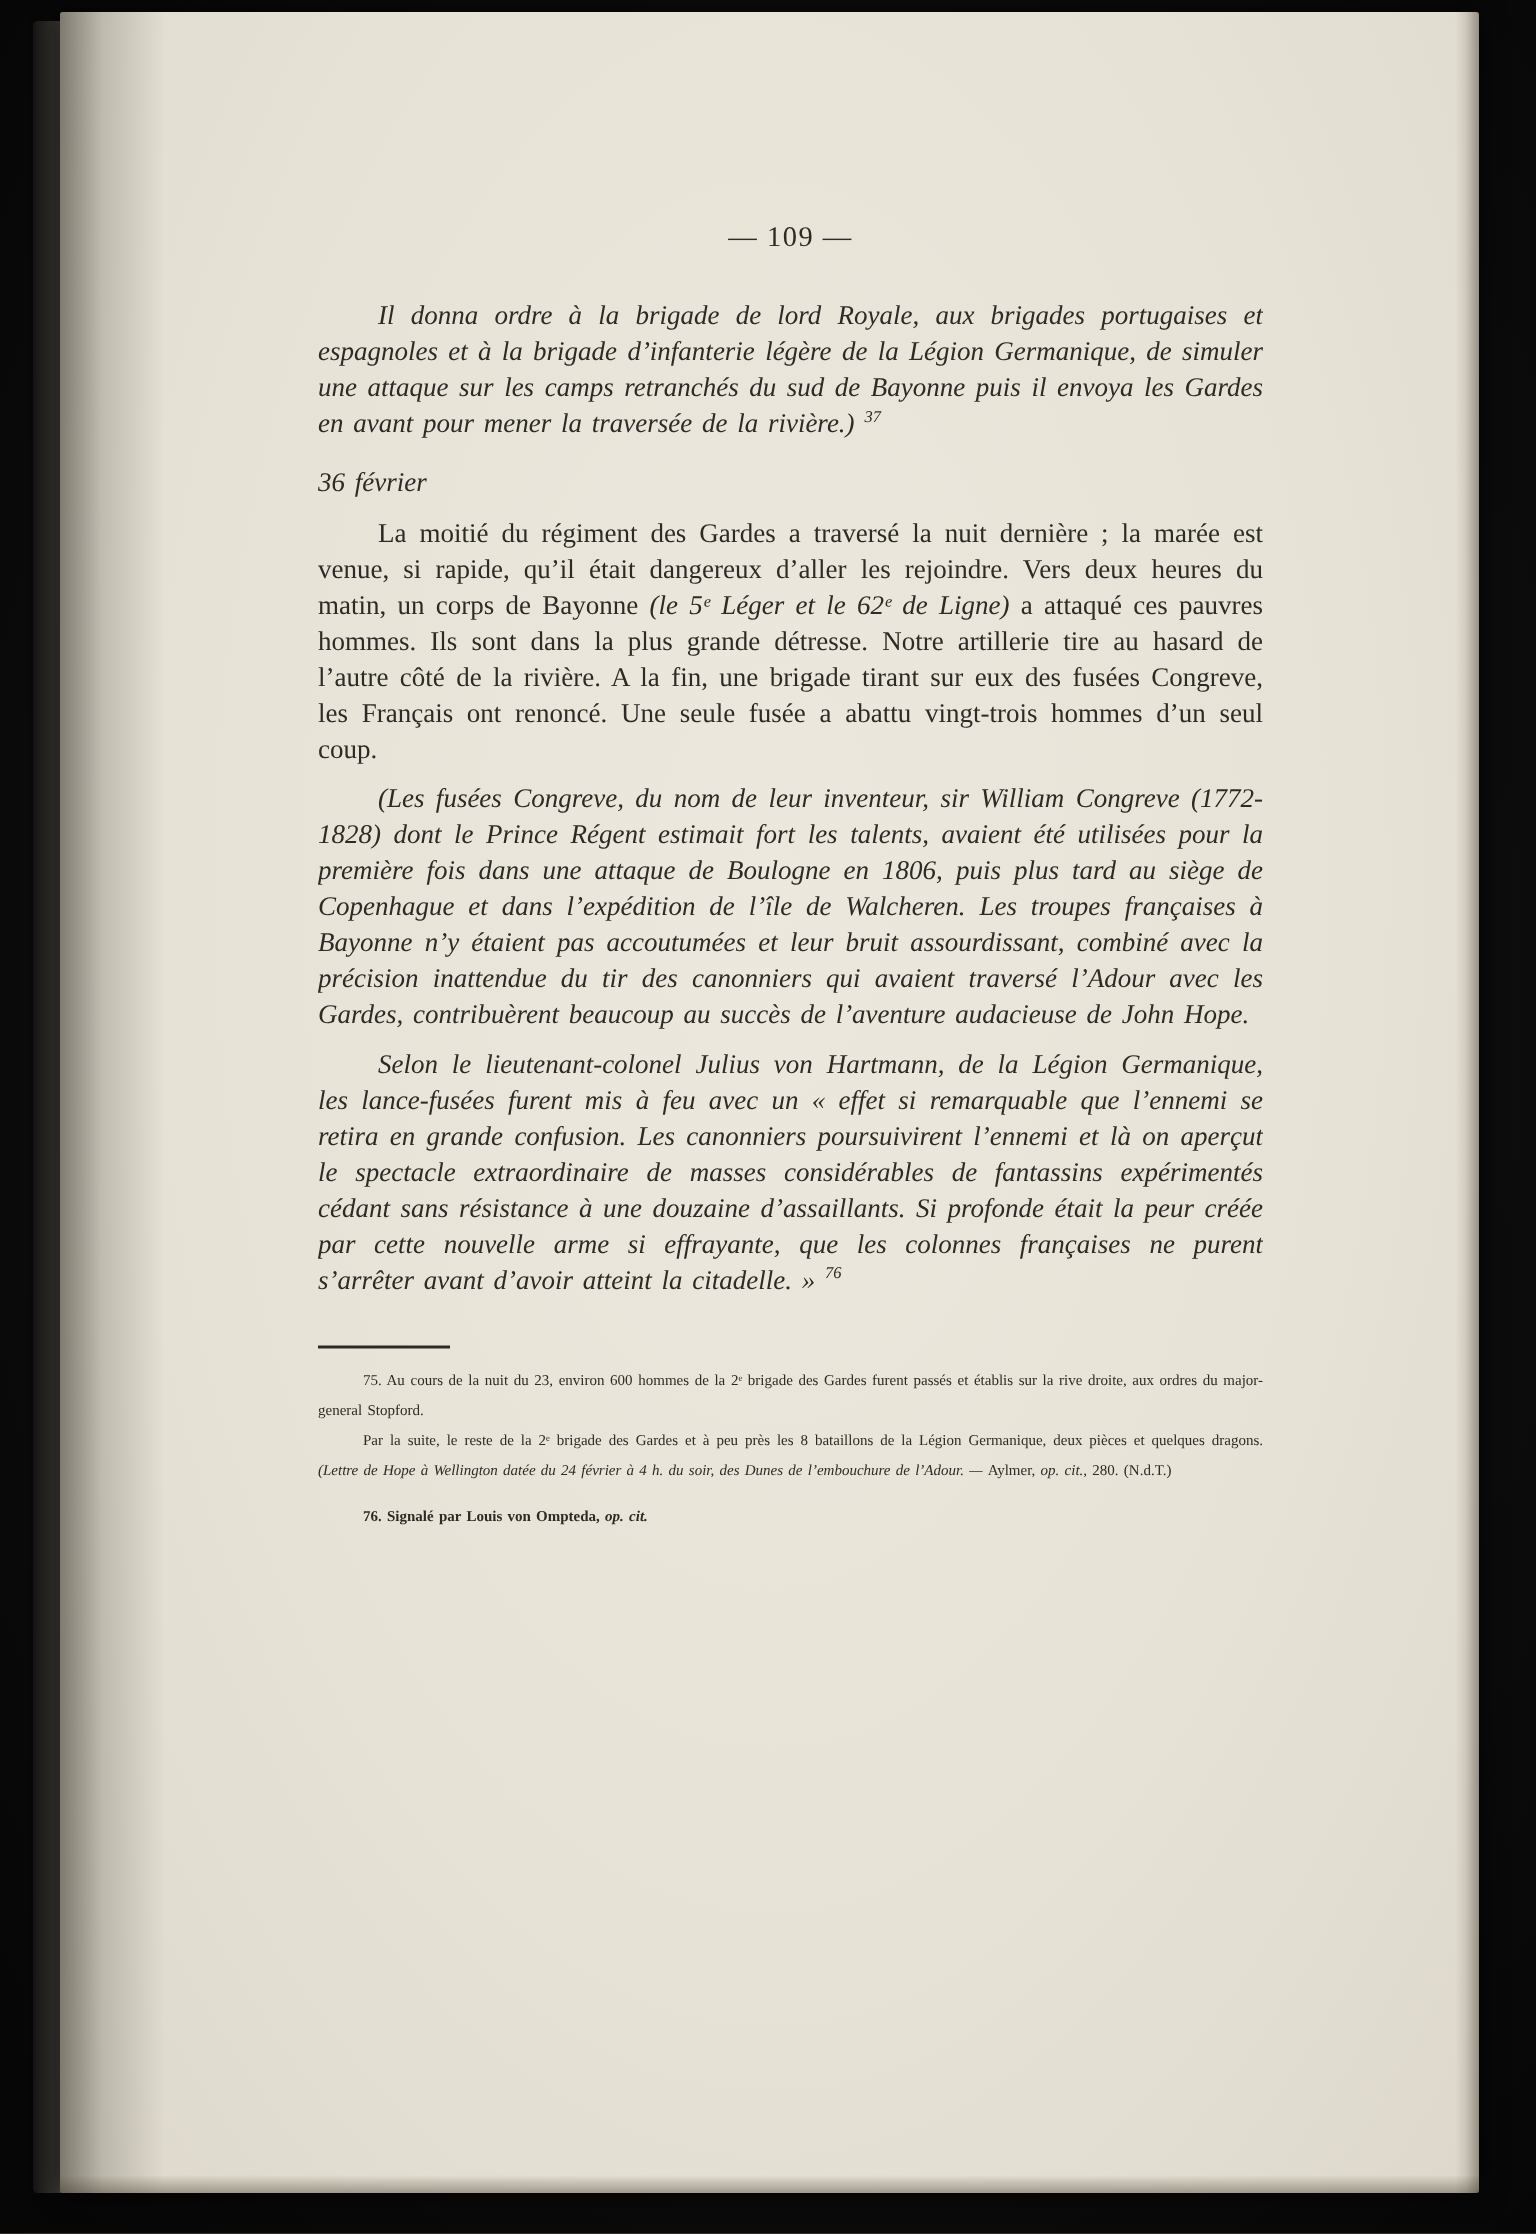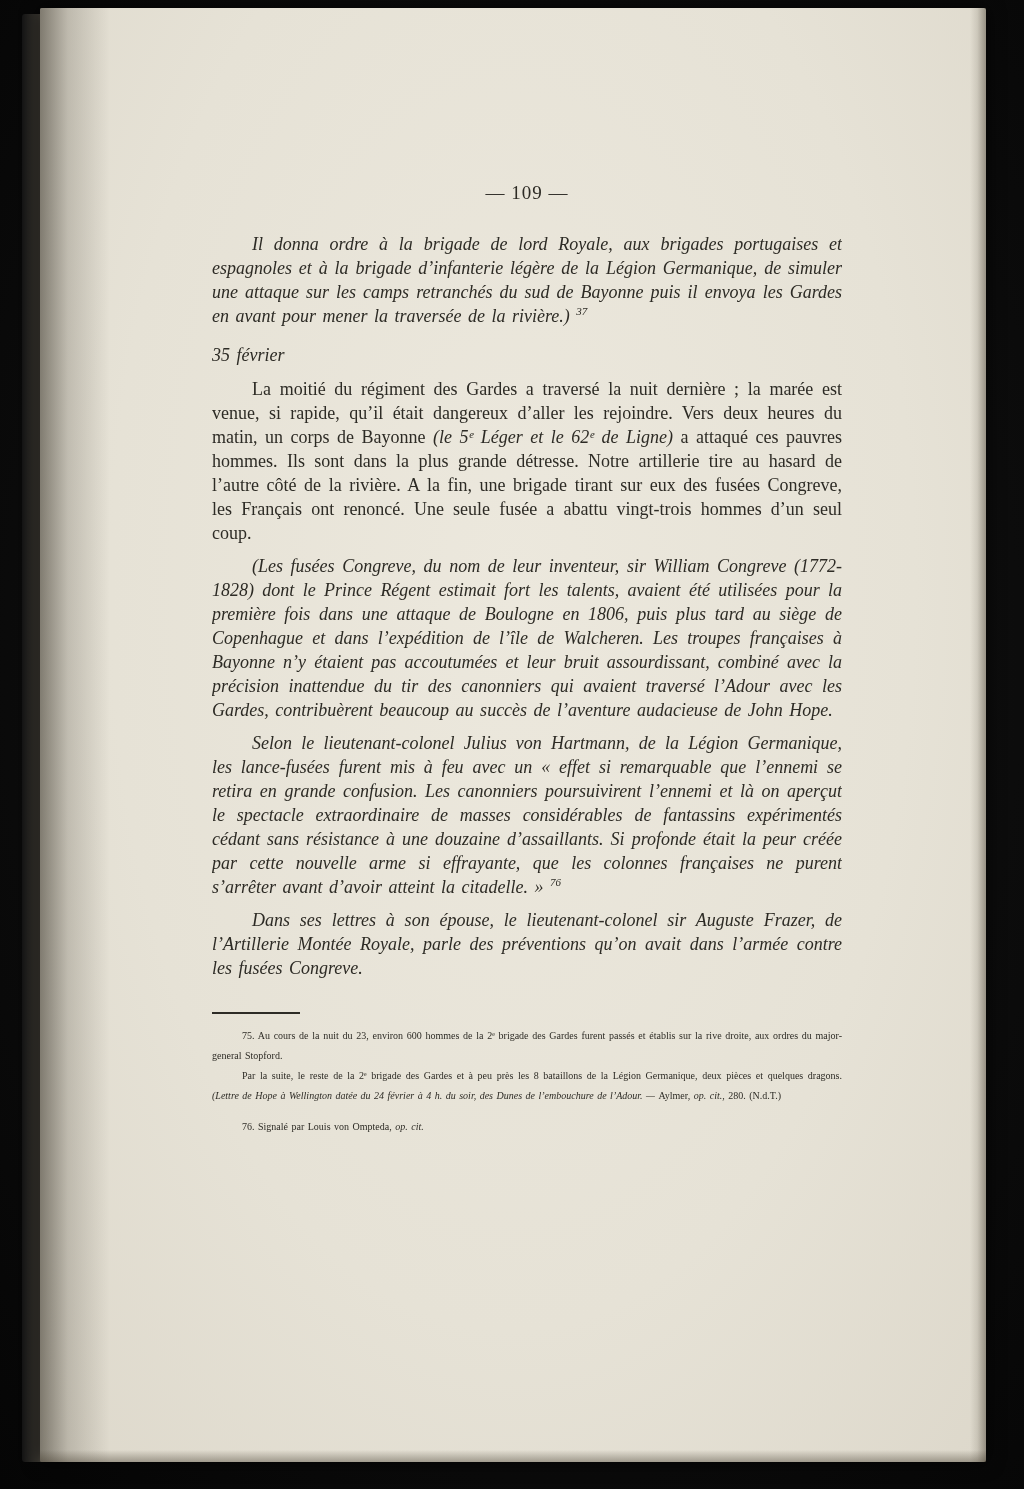--- a/index.html
+++ b/index.html
@@ -50,21 +50,21 @@
   }
   .page .bottom-edge {
     position: absolute;
     left: 0; right: 0; bottom: 0;
     height: 12px;
     background: linear-gradient(to top, rgba(60,52,38,0.4) 0%, rgba(60,52,38,0) 100%);
   }
   .content {
     position: absolute;
     left: 172px;
-    top: 174px;
+    top: 140px;
     width: 630px;
     color: #2d2b25;
     font-size: 18px;
     text-align: justify;
     overflow: hidden;
     height: 1260px;
   }
   .page-number {
     text-align: center;
     font-size: 19px;
@@ -98,48 +98,48 @@
     font-size: 10px;
   }
   .footnotes p {
     line-height: 20px;
     margin: 0;
     text-indent: 30px;
     word-spacing: 1px;
   }
   .footnotes p.fn-76 {
     margin-top: 11px;
+    font-weight: bold;
   }
 </style>
 </head>
 <body>
 
 <div class="scan">
   <div class="page-stack"></div>
 
   <div class="page">
     <div class="bind-shadow"></div>
     <div class="right-edge"></div>
     <div class="bottom-edge"></div>
 
     <div class="content">
 
       <div class="page-number">— 109 —</div>
 
       <p class="italic"><span>Il donna ordre à la brigade de lord Royale, aux brigades portugaises et espagnoles et à la brigade d’infanterie légère de la Légion Germanique, de simuler une attaque sur les camps retranchés du sud de Bayonne puis il envoya les Gardes en avant pour mener la traversée de la rivière.) </span><sup>37</sup></p>
 
-      <p class="heading italic">35 février</p>
+      <p class="heading italic">36 février</p>
 
       <p><span>La moitié du régiment des Gardes a traversé la nuit dernière ; la marée est venue, si rapide, qu’il était dangereux d’aller les rejoindre. Vers deux heures du matin, un corps de Bayonne </span><span class="italic">(le 5ᵉ Léger et le 62ᵉ de Ligne)</span><span> a attaqué ces pauvres hommes. Ils sont dans la plus grande détresse. Notre artillerie tire au hasard de l’autre côté de la rivière. A la fin, une brigade tirant sur eux des fusées Congreve, les Français ont renoncé. Une seule fusée a abattu vingt-trois hommes d’un seul coup.</span></p>
 
       <p class="italic">(Les fusées Congreve, du nom de leur inventeur, sir William Congreve (1772-1828) dont le Prince Régent estimait fort les talents, avaient été utilisées pour la première fois dans une attaque de Boulogne en 1806, puis plus tard au siège de Copenhague et dans l’expédition de l’île de Walcheren. Les troupes françaises à Bayonne n’y étaient pas accoutumées et leur bruit assourdissant, combiné avec la précision inattendue du tir des canonniers qui avaient traversé l’Adour avec les Gardes, contribuèrent beaucoup au succès de l’aventure audacieuse de John Hope.</p>
 
       <p class="italic"><span>Selon le lieutenant-colonel Julius von Hartmann, de la Légion Germanique, les lance-fusées furent mis à feu avec un « effet si remarquable que l’ennemi se retira en grande confusion. Les canonniers poursuivirent l’ennemi et là on aperçut le spectacle extraordinaire de masses considérables de fantassins expérimentés cédant sans résistance à une douzaine d’assaillants. Si profonde était la peur créée par cette nouvelle arme si effrayante, que les colonnes françaises ne purent s’arrêter avant d’avoir atteint la citadelle. » </span><sup>76</sup></p>
 
-      <p class="italic">Dans ses lettres à son épouse, le lieutenant-colonel sir Auguste Frazer, de l’Artillerie Montée Royale, parle des préventions qu’on avait dans l’armée contre les fusées Congreve.</p>
 
       <div class="fn-rule"></div>
 
       <div class="footnotes">
         <p>75. Au cours de la nuit du 23, environ 600 hommes de la 2ᵉ brigade des Gardes furent passés et établis sur la rive droite, aux ordres du major-general Stopford.</p>
         <p><span>Par la suite, le reste de la 2ᵉ brigade des Gardes et à peu près les 8 bataillons de la Légion Germanique, deux pièces et quelques dragons. </span><span class="italic">(Lettre de Hope à Wellington datée du 24 février à 4 h. du soir, des Dunes de l’embouchure de l’Adour. — </span><span>Aylmer, </span><span class="italic">op. cit.,</span><span> 280. (N.d.T.)</span></p>
         <p class="fn-76"><span>76. Signalé par Louis von Ompteda, </span><span class="italic">op. cit.</span></p>
       </div>
 
     </div>

